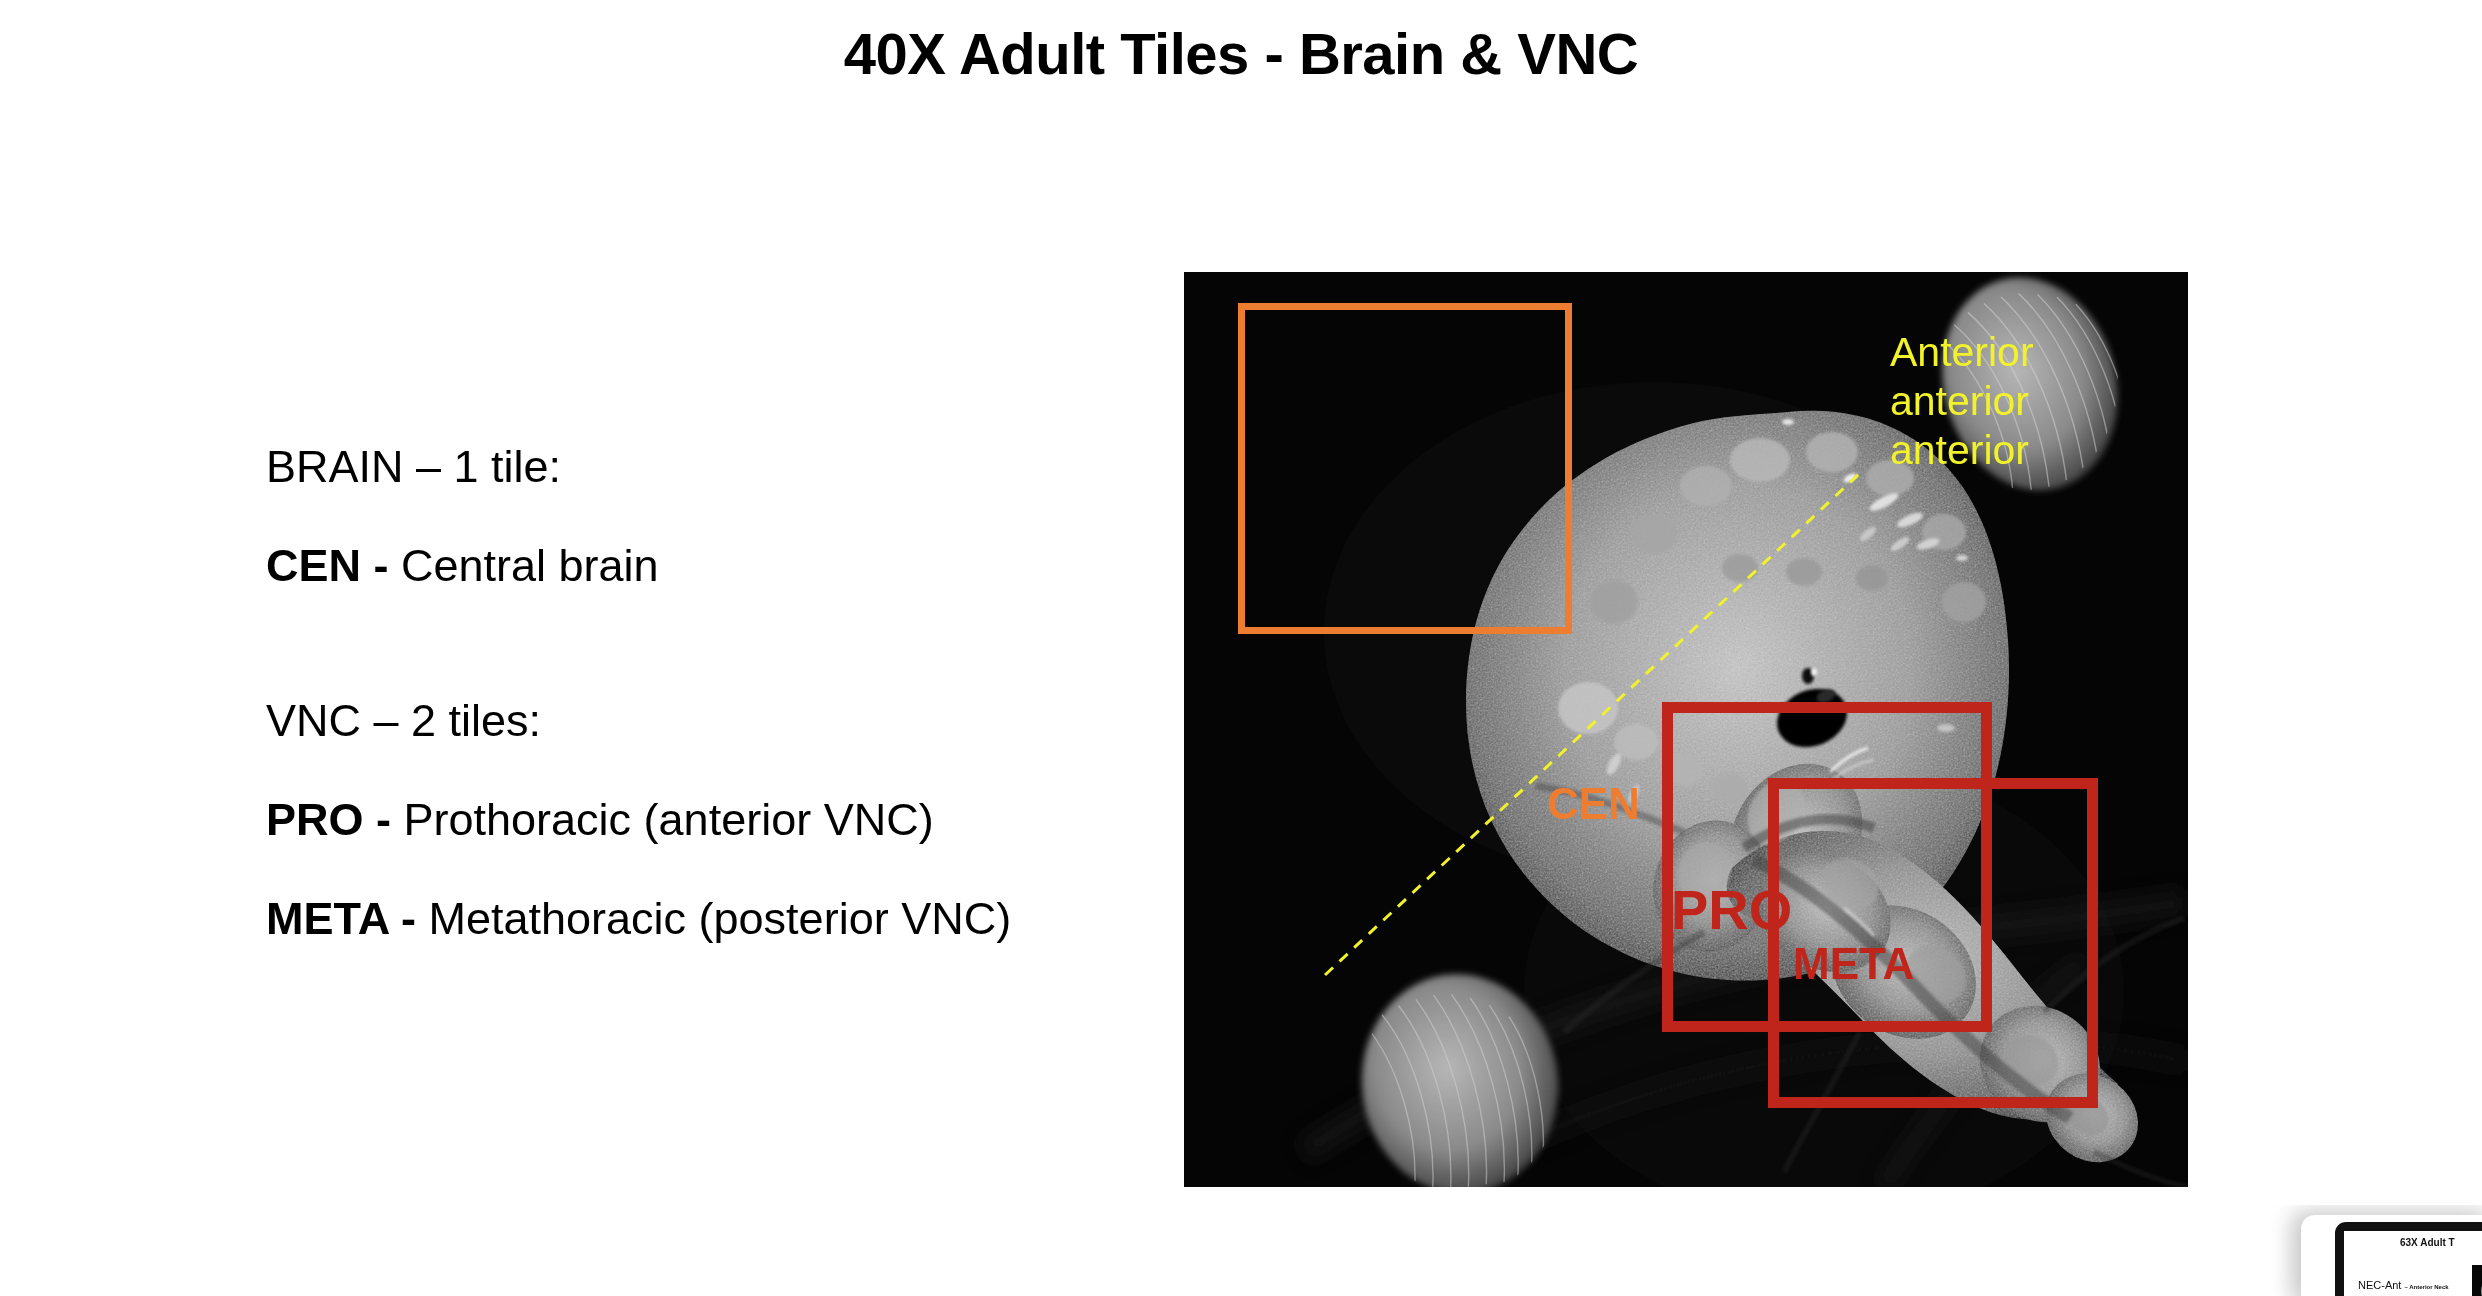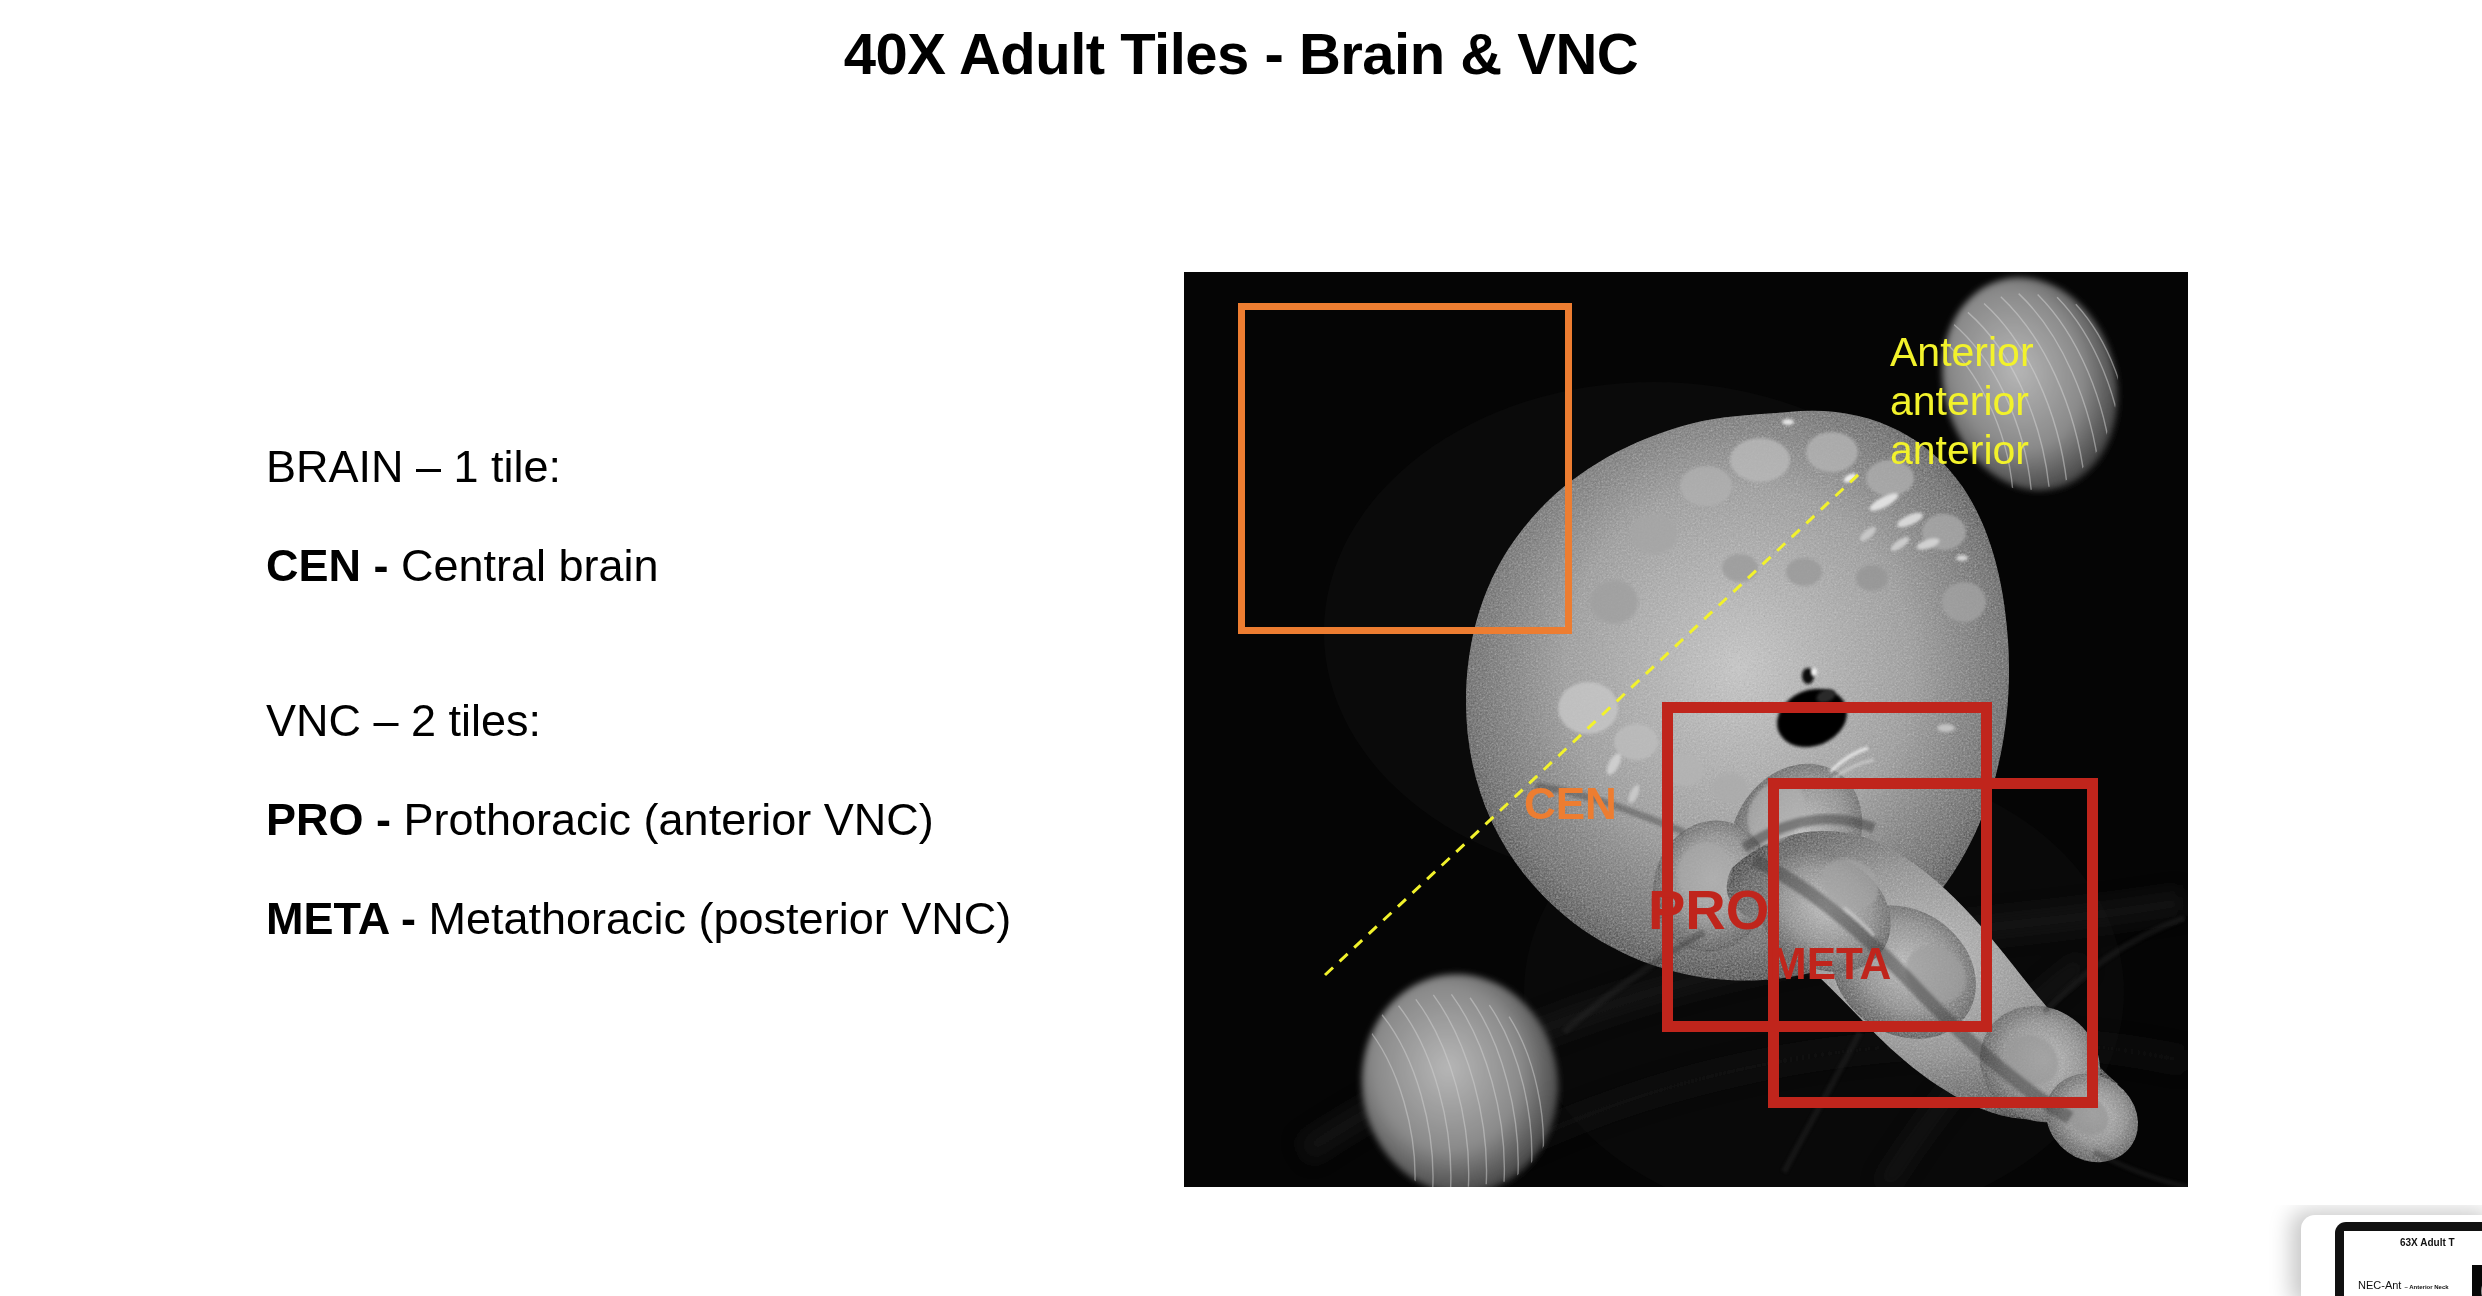--- a/index.html
+++ b/index.html
@@ -105,20 +105,21 @@
     border: 11px solid #C0251C;
   }
 
   
   .roi-label {
     position: absolute;
     font-family: "Liberation Sans", sans-serif;
     font-weight: bold;
     line-height: 1;
     white-space: nowrap;
+    margin-left: 23px;
   }
   #label-cen {
     left: 340px;
     top: 510px;
     font-size: 44px;
     color: #ED7D31;
   }
   #label-pro {
     left: 464px;
     top: 610px;

